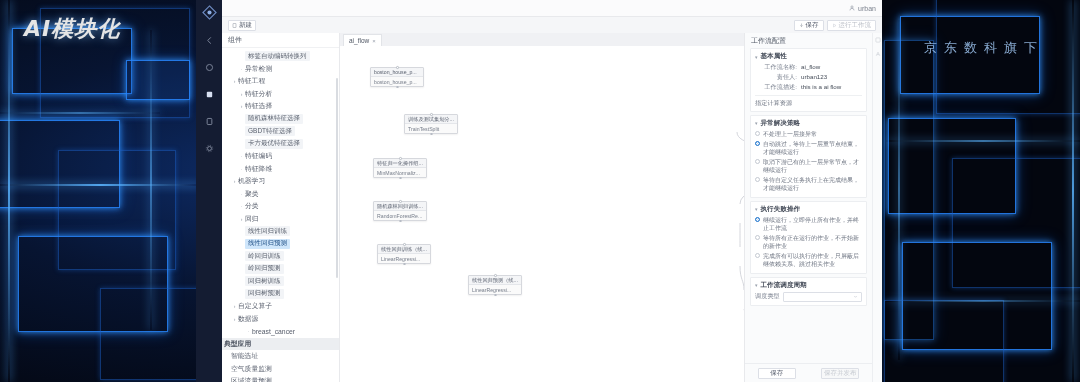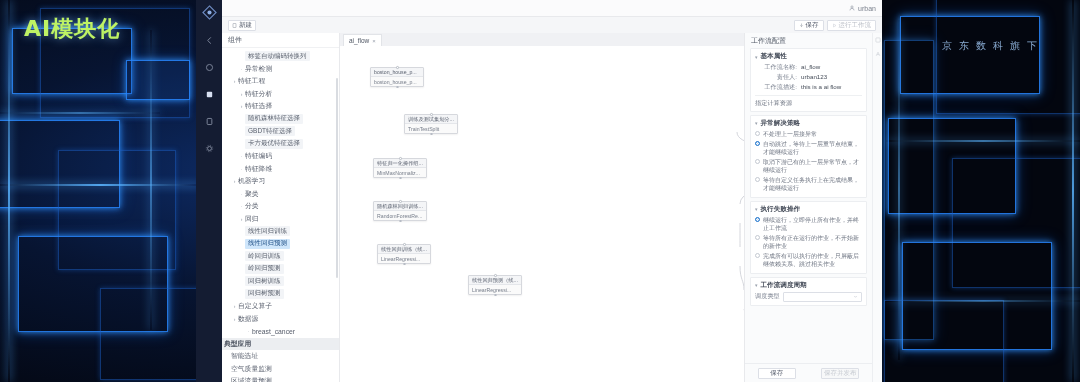--- a/index.html
+++ b/index.html
@@ -20,31 +20,32 @@
       linear-gradient(90deg,#02050c 0%,#061331 35%,#041026 70%,#02050c 100%);
   }
   .neon { position:absolute; border:1.5px solid rgba(40,135,255,.85); box-shadow:0 0 6px rgba(50,150,255,.85),0 0 14px rgba(30,110,240,.45); background:transparent; }
   .neon.dim { border-color:rgba(28,95,200,.5); box-shadow:0 0 5px rgba(30,110,220,.4); }
   .neon.solid { background:rgba(25,90,190,.18); }
   .glow-line { position:absolute; background:linear-gradient(90deg,rgba(60,150,255,0),rgba(90,180,255,.9),rgba(60,150,255,0)); height:2px; box-shadow:0 0 8px rgba(80,170,255,.9); }
   .glow-vline { position:absolute; background:linear-gradient(180deg,rgba(60,150,255,0),rgba(90,180,255,.85),rgba(60,150,255,0)); width:2px; box-shadow:0 0 8px rgba(80,170,255,.9); }
 
   .left-title {
     position:absolute; left:24px; top:14px;
-    color:#bef264; font-size:22px; font-weight:bold;
+    color:#e5e5e5; font-size:22px; font-weight:bold;
     letter-spacing:1px; text-shadow:0 0 10px rgba(120,190,255,.7);
     font-family:"DejaVu Sans","Liberation Sans",sans-serif;
+    font-style:italic;
   }
 
   
   .brand { position:absolute; right:36px; top:32px; display:flex; flex-direction:column; align-items:center; }
   .brand-row { display:flex; align-items:center; gap:9px; }
   .brand-mark { width:26px; height:28px; }
   .brand-name { color:#fff; font-size:19px; font-weight:bold; letter-spacing:2px; text-shadow:0 0 8px rgba(120,190,255,.6); }
-  .brand-sub { margin-top:7px; color:#9fc6f2; font-size:10px; letter-spacing:7px; opacity:.85; }
+  .brand-sub { margin-top:7px; color:#9fc6f2; font-size:13px; letter-spacing:7px; opacity:.85; }
 
   
   .app { position:absolute; left:196px; top:0; width:686px; height:382px; background:#f5f6f8; display:flex; overflow:hidden; }
 
   
   .rail { width:26px; background:#141c32; display:flex; flex-direction:column; align-items:center; padding-top:5px; flex:0 0 26px; }
   .rail-logo { width:15px; height:15px; margin-bottom:11px; }
   .rail-ico { width:18px; height:18px; margin-bottom:9px; display:flex; align-items:center; justify-content:center; opacity:.62; }
   .rail-ico svg { width:9px; height:9px; }
   .rail-ico.active { opacity:1; }

